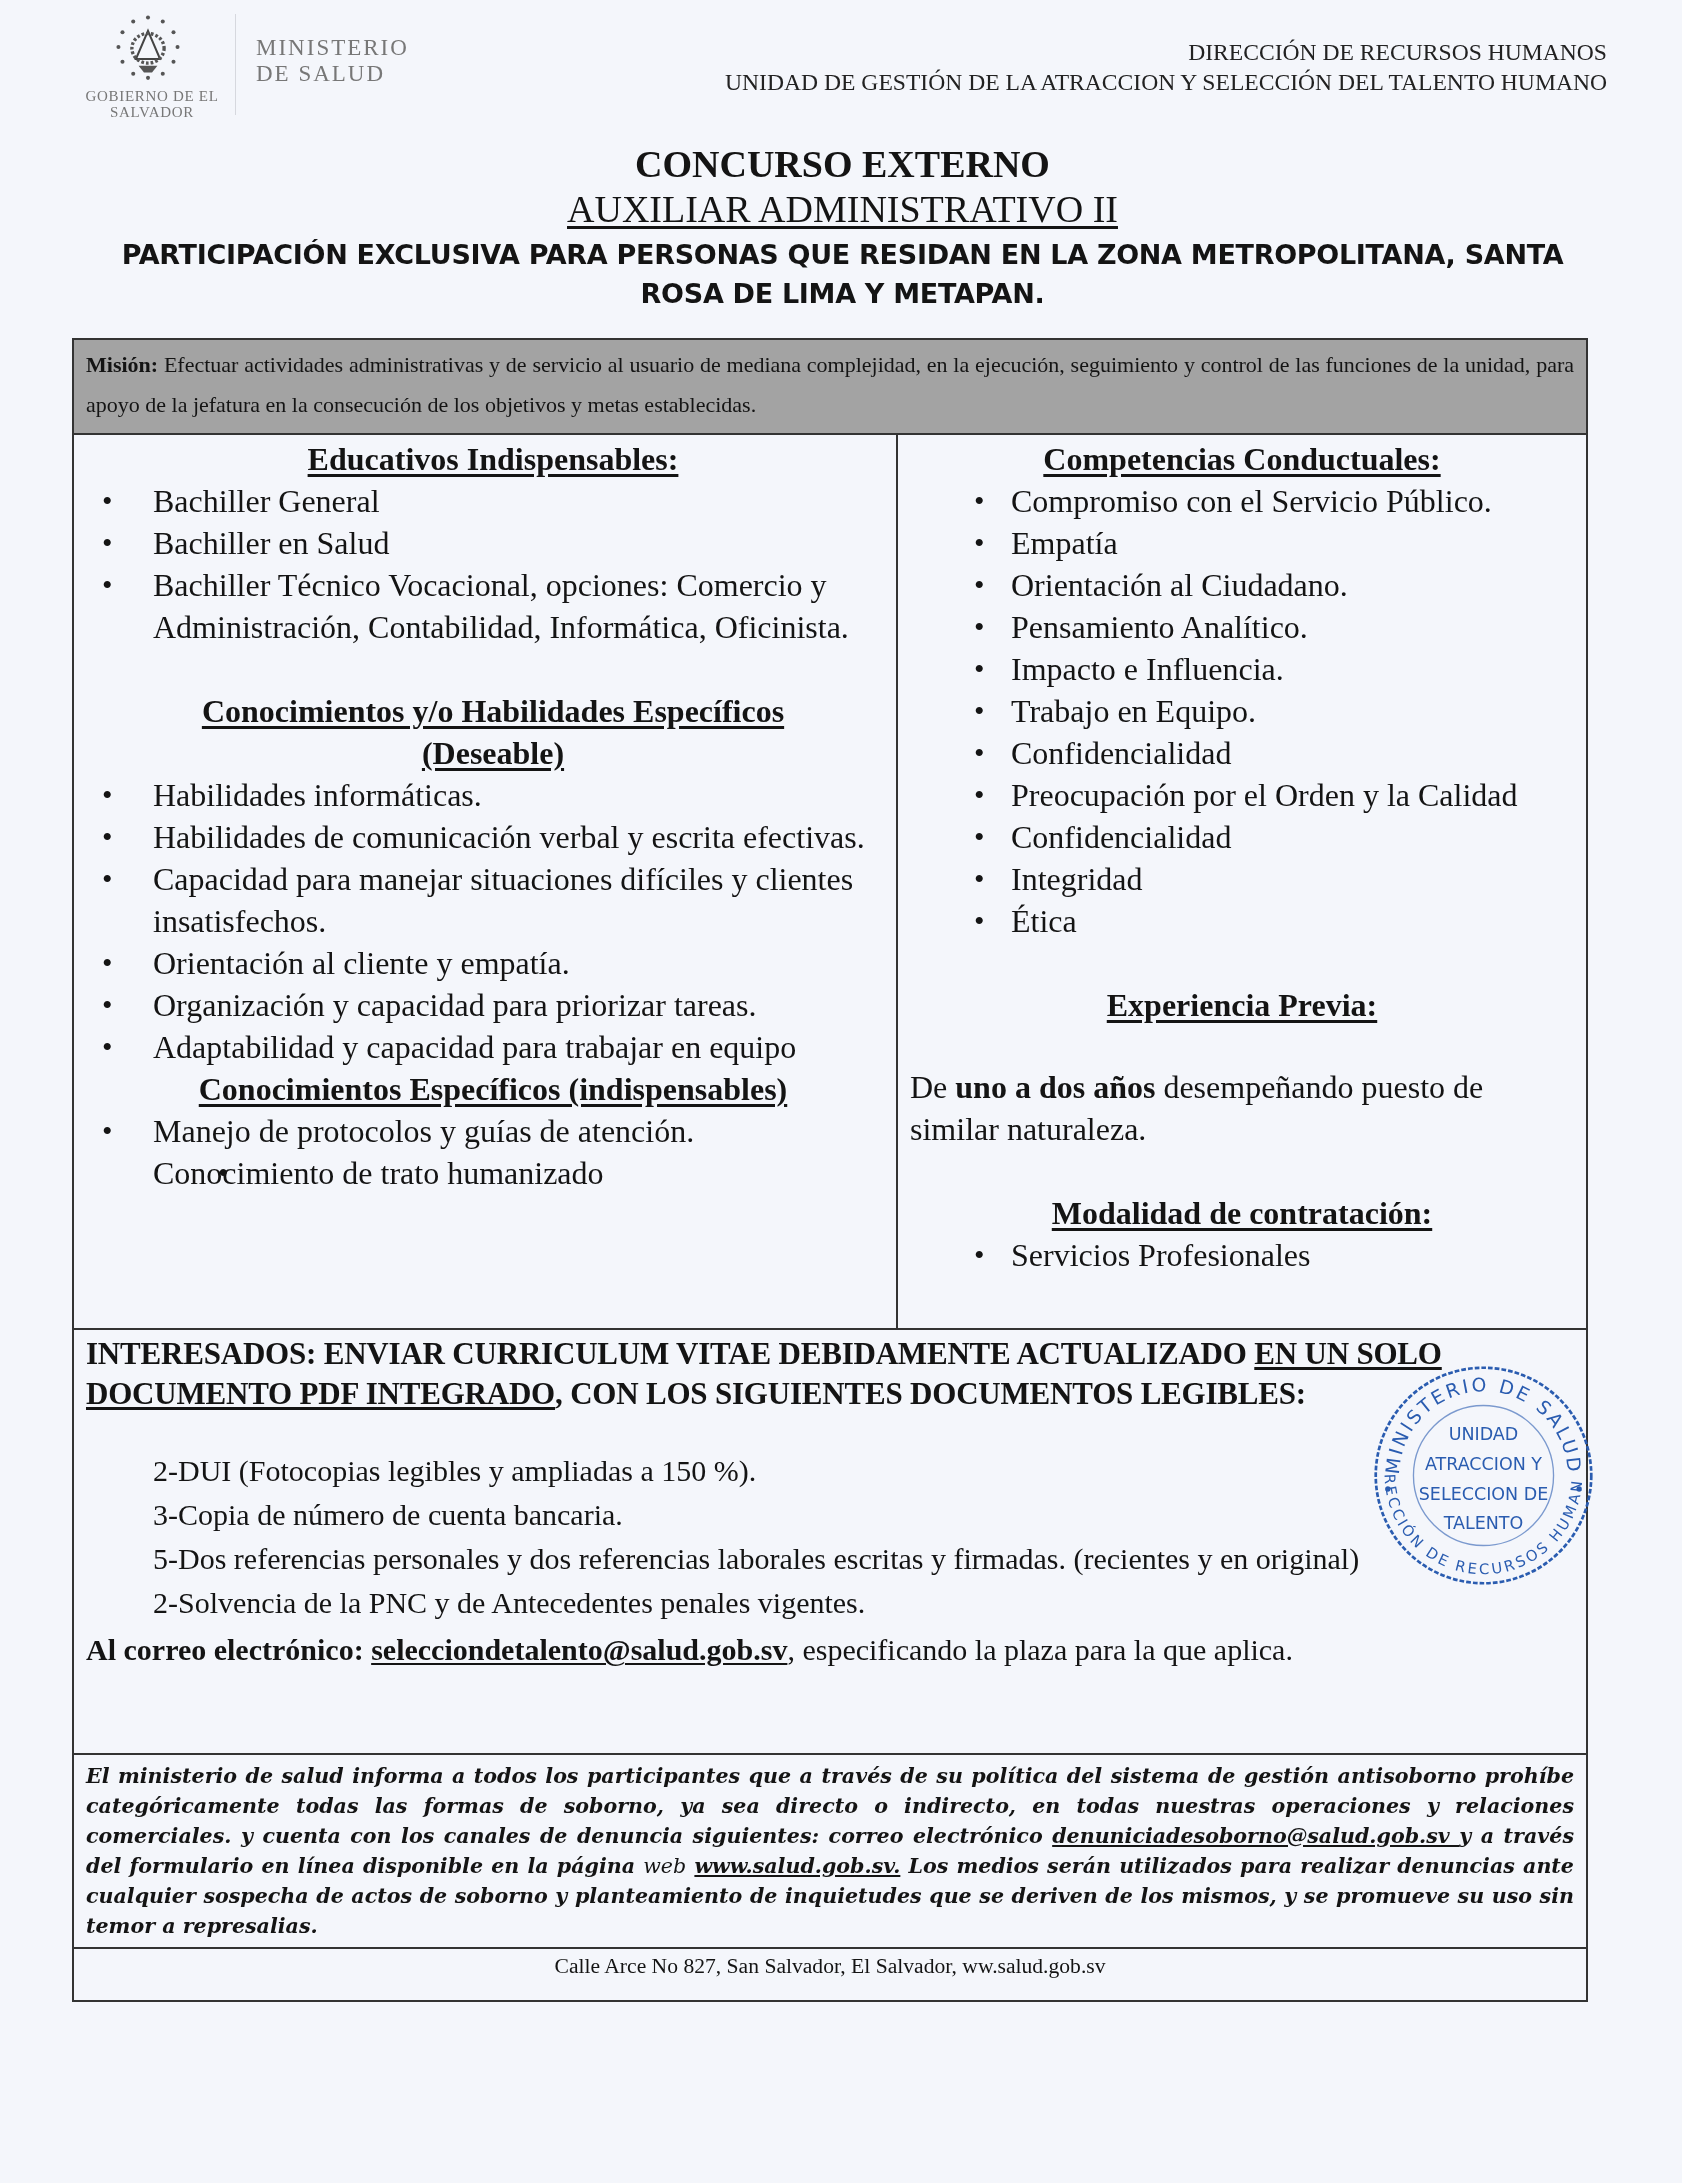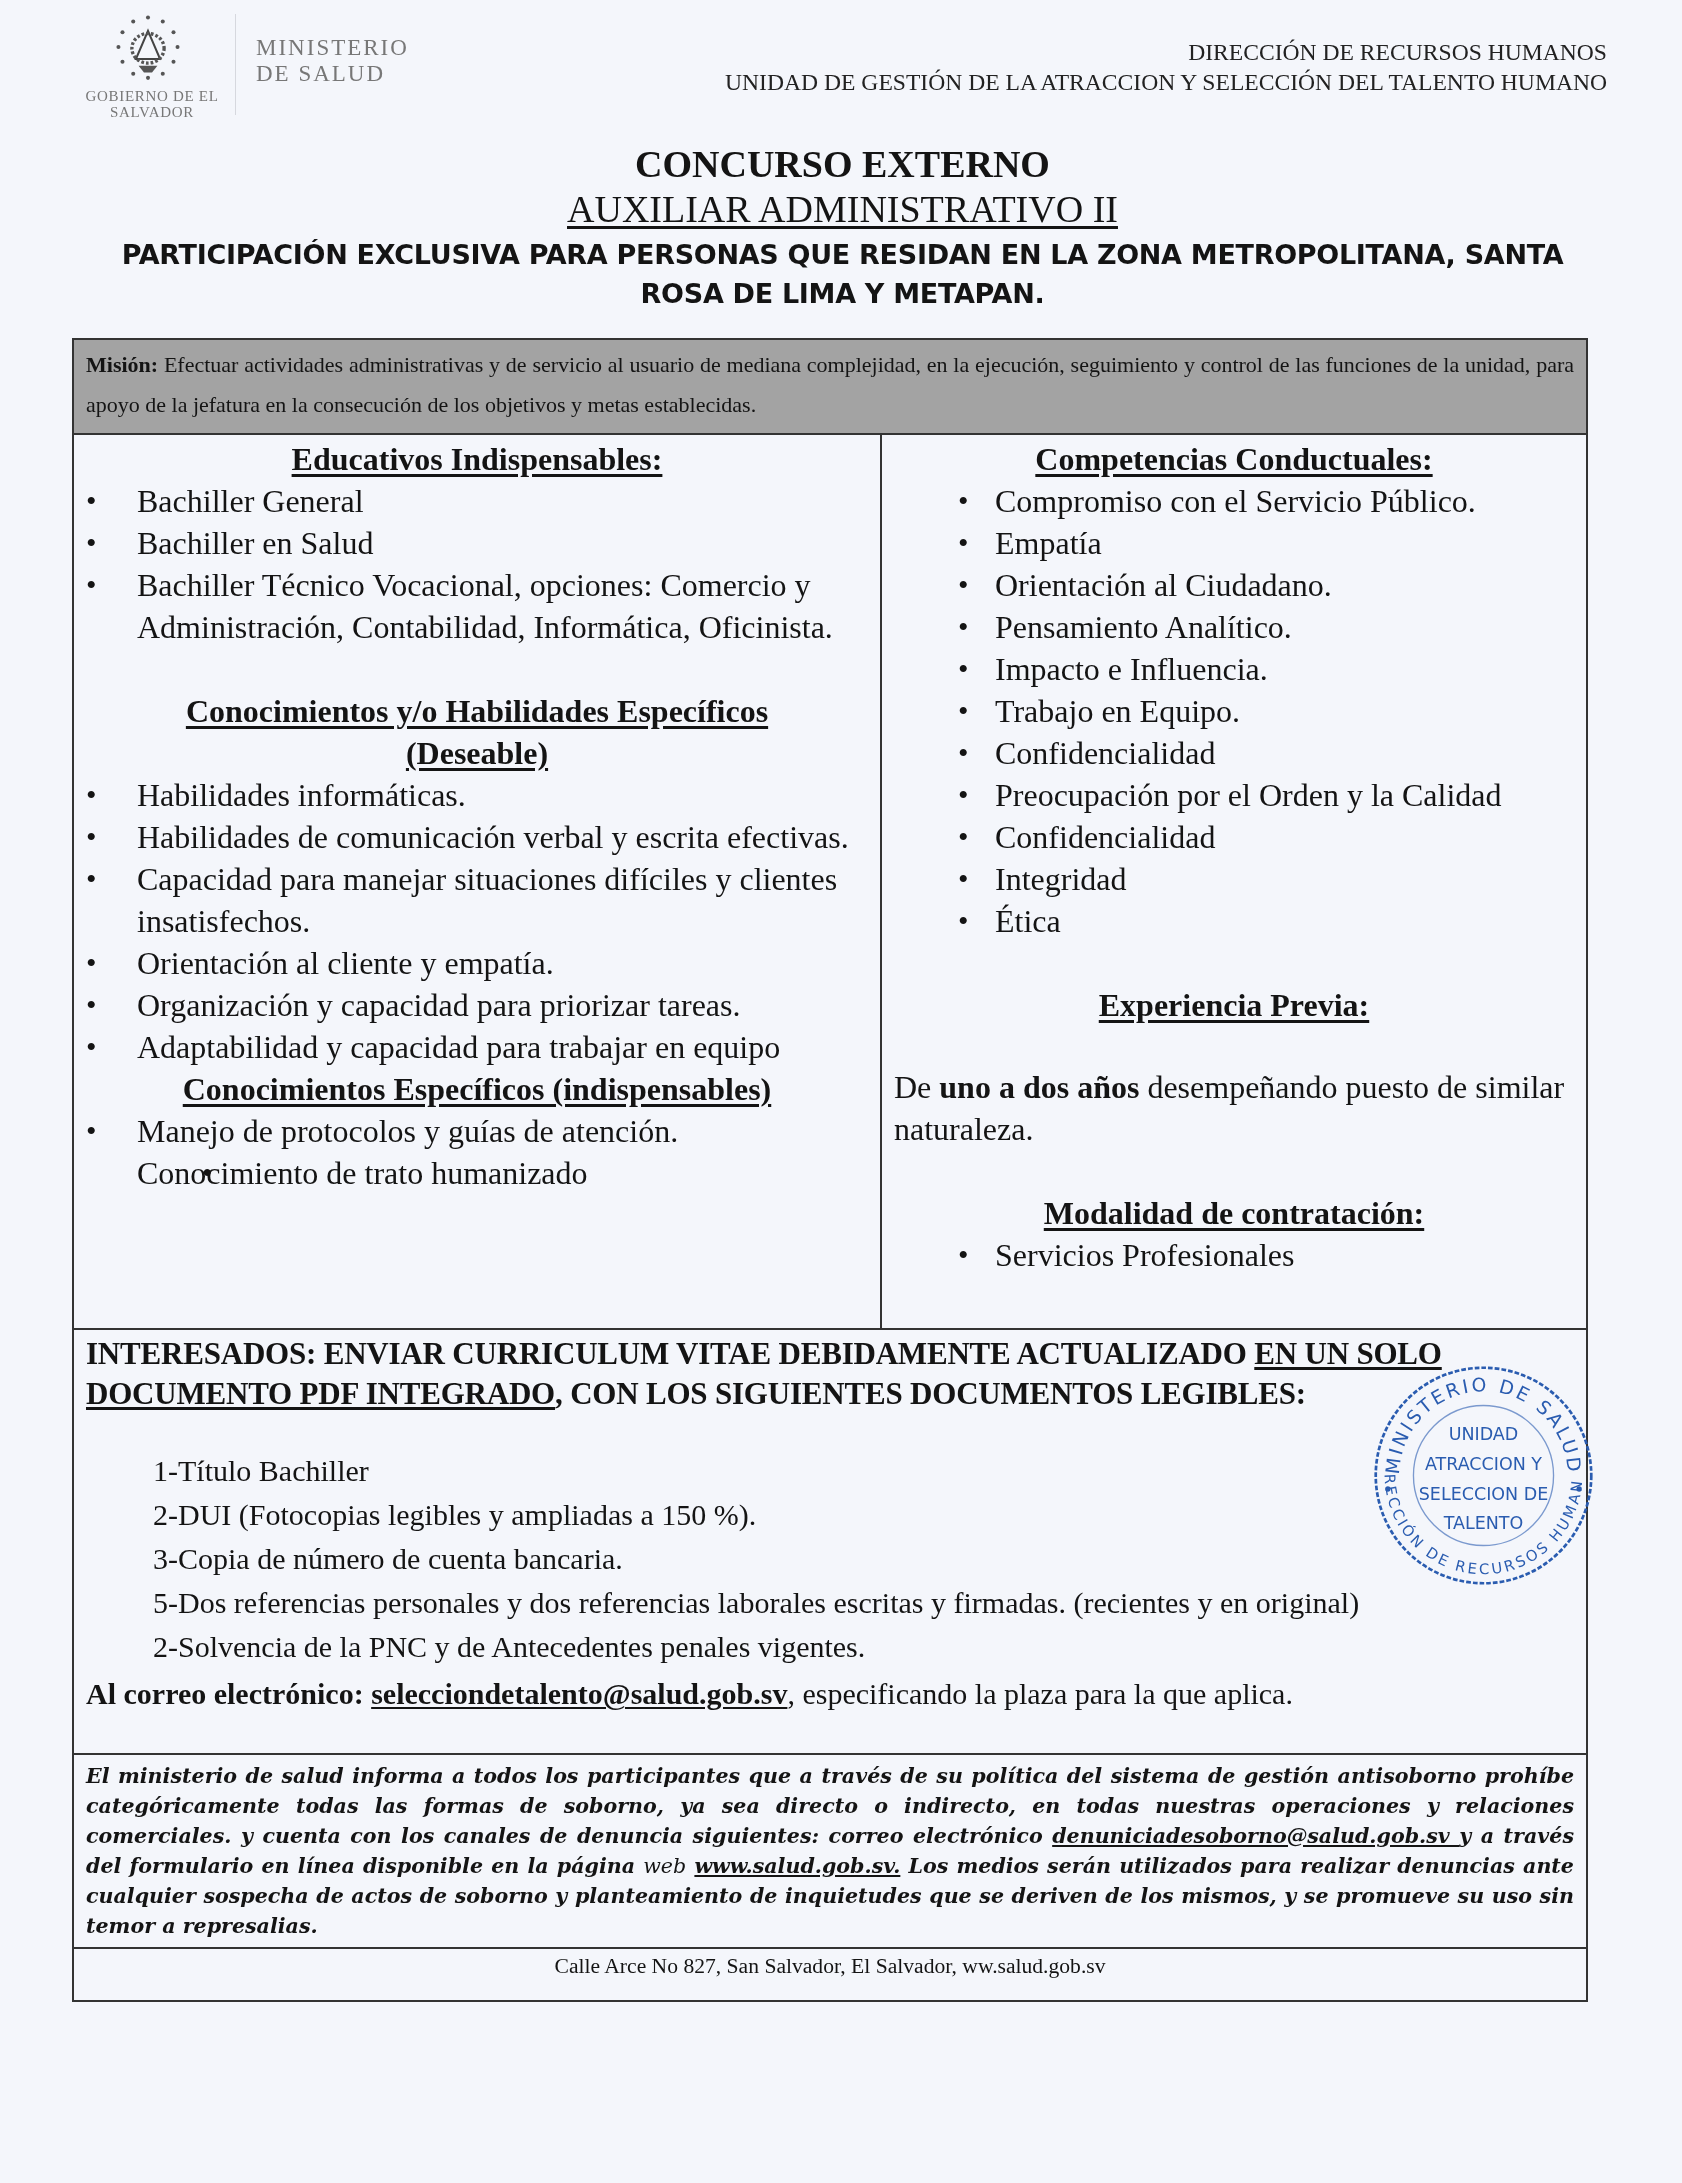--- a/index.html
+++ b/index.html
@@ -26,21 +26,21 @@
   .t1 { font-size: 38px; font-weight: bold; line-height: 45px; margin: 0; }
   .t2 { font-size: 38px; font-weight: normal; line-height: 45px; margin: 0; text-decoration: underline; text-decoration-thickness: 3.4px; text-underline-offset: 4px; }
   .t3 { font-family: "DejaVu Sans", "Liberation Sans", sans-serif; font-size: 27px; font-weight: bold;
         line-height: 39px; margin: 2.7px 27px 0 27px; letter-spacing: -0.3px; }
   
   .frame { position: absolute; left: 72px; width: 1516px; top: 338px; border: 2px solid #333; box-sizing: border-box; }
   .mission { padding: 5.4px 12px 8px 12px; font-size: 22px; line-height: 40px; text-align: justify;
              background: #a3a3a3; border-bottom: 2px solid #333; }
   .mission b { font-weight: bold; }
   .cols { display: flex; height: 893px; }
-  .col-left { width: 808px; border-right: 2px solid #333; padding: 2.7px 0 0 0; box-sizing: border-box; }
+  .col-left { width: 808px; border-right: 2px solid #333; padding: 2.7px 0 0 0; box-sizing: border-box; margin-left: 16px; }
   .col-right { flex: 1; padding: 2.7px 0 0 0; box-sizing: border-box; }
   .sec-h { text-align: center; font-weight: bold; font-size: 32px; line-height: 42px; margin: 0;
            text-decoration: underline; text-decoration-thickness: 2.7px; text-underline-offset: 4px; }
   ul.bl { list-style: none; margin: 0; padding: 0; }
   ul.bl li { position: relative; font-size: 32px; line-height: 42px; }
   .col-left ul.bl li { padding-left: 63px; }
   .col-left ul.bl li::before { content: "•"; position: absolute; left: 12px; top: 0; font-size: 30px; }
   .col-right ul.bl li { padding-left: 113px; }
   .col-right ul.bl li::before { content: "•"; position: absolute; left: 76px; top: 0; font-size: 30px; }
   .col-left ul.bl li.sub { }
@@ -164,21 +164,20 @@
         <li>Servicios Profesionales</li>
       </ul>
     </div>
   </div>
 
   <div class="int">
     <p class="int-head">
       <span>INTERESADOS: ENVIAR CURRICULUM VITAE DEBIDAMENTE ACTUALIZADO </span><span class="u">EN UN SOLO DOCUMENTO PDF INTEGRADO</span><span>, CON LOS SIGUIENTES DOCUMENTOS LEGIBLES:</span>
     </p>
     <ul class="docs">
-      <li>1-Título Bachiller</li>
       <li>2-DUI (Fotocopias legibles y ampliadas a 150 %).</li>
       <li>3-Copia de número de cuenta bancaria.</li>
       <li>5-Dos referencias personales y dos referencias laborales escritas y firmadas. (recientes y en original)</li>
       <li>2-Solvencia de la PNC y de Antecedentes penales vigentes.</li>
     </ul>
     <div class="email-line">
       <b>Al correo electrónico: </b><a class="email-link">selecciondetalento@salud.gob.sv</a><span>, especificando la plaza para la que aplica.</span>
     </div>
   </div>
 

